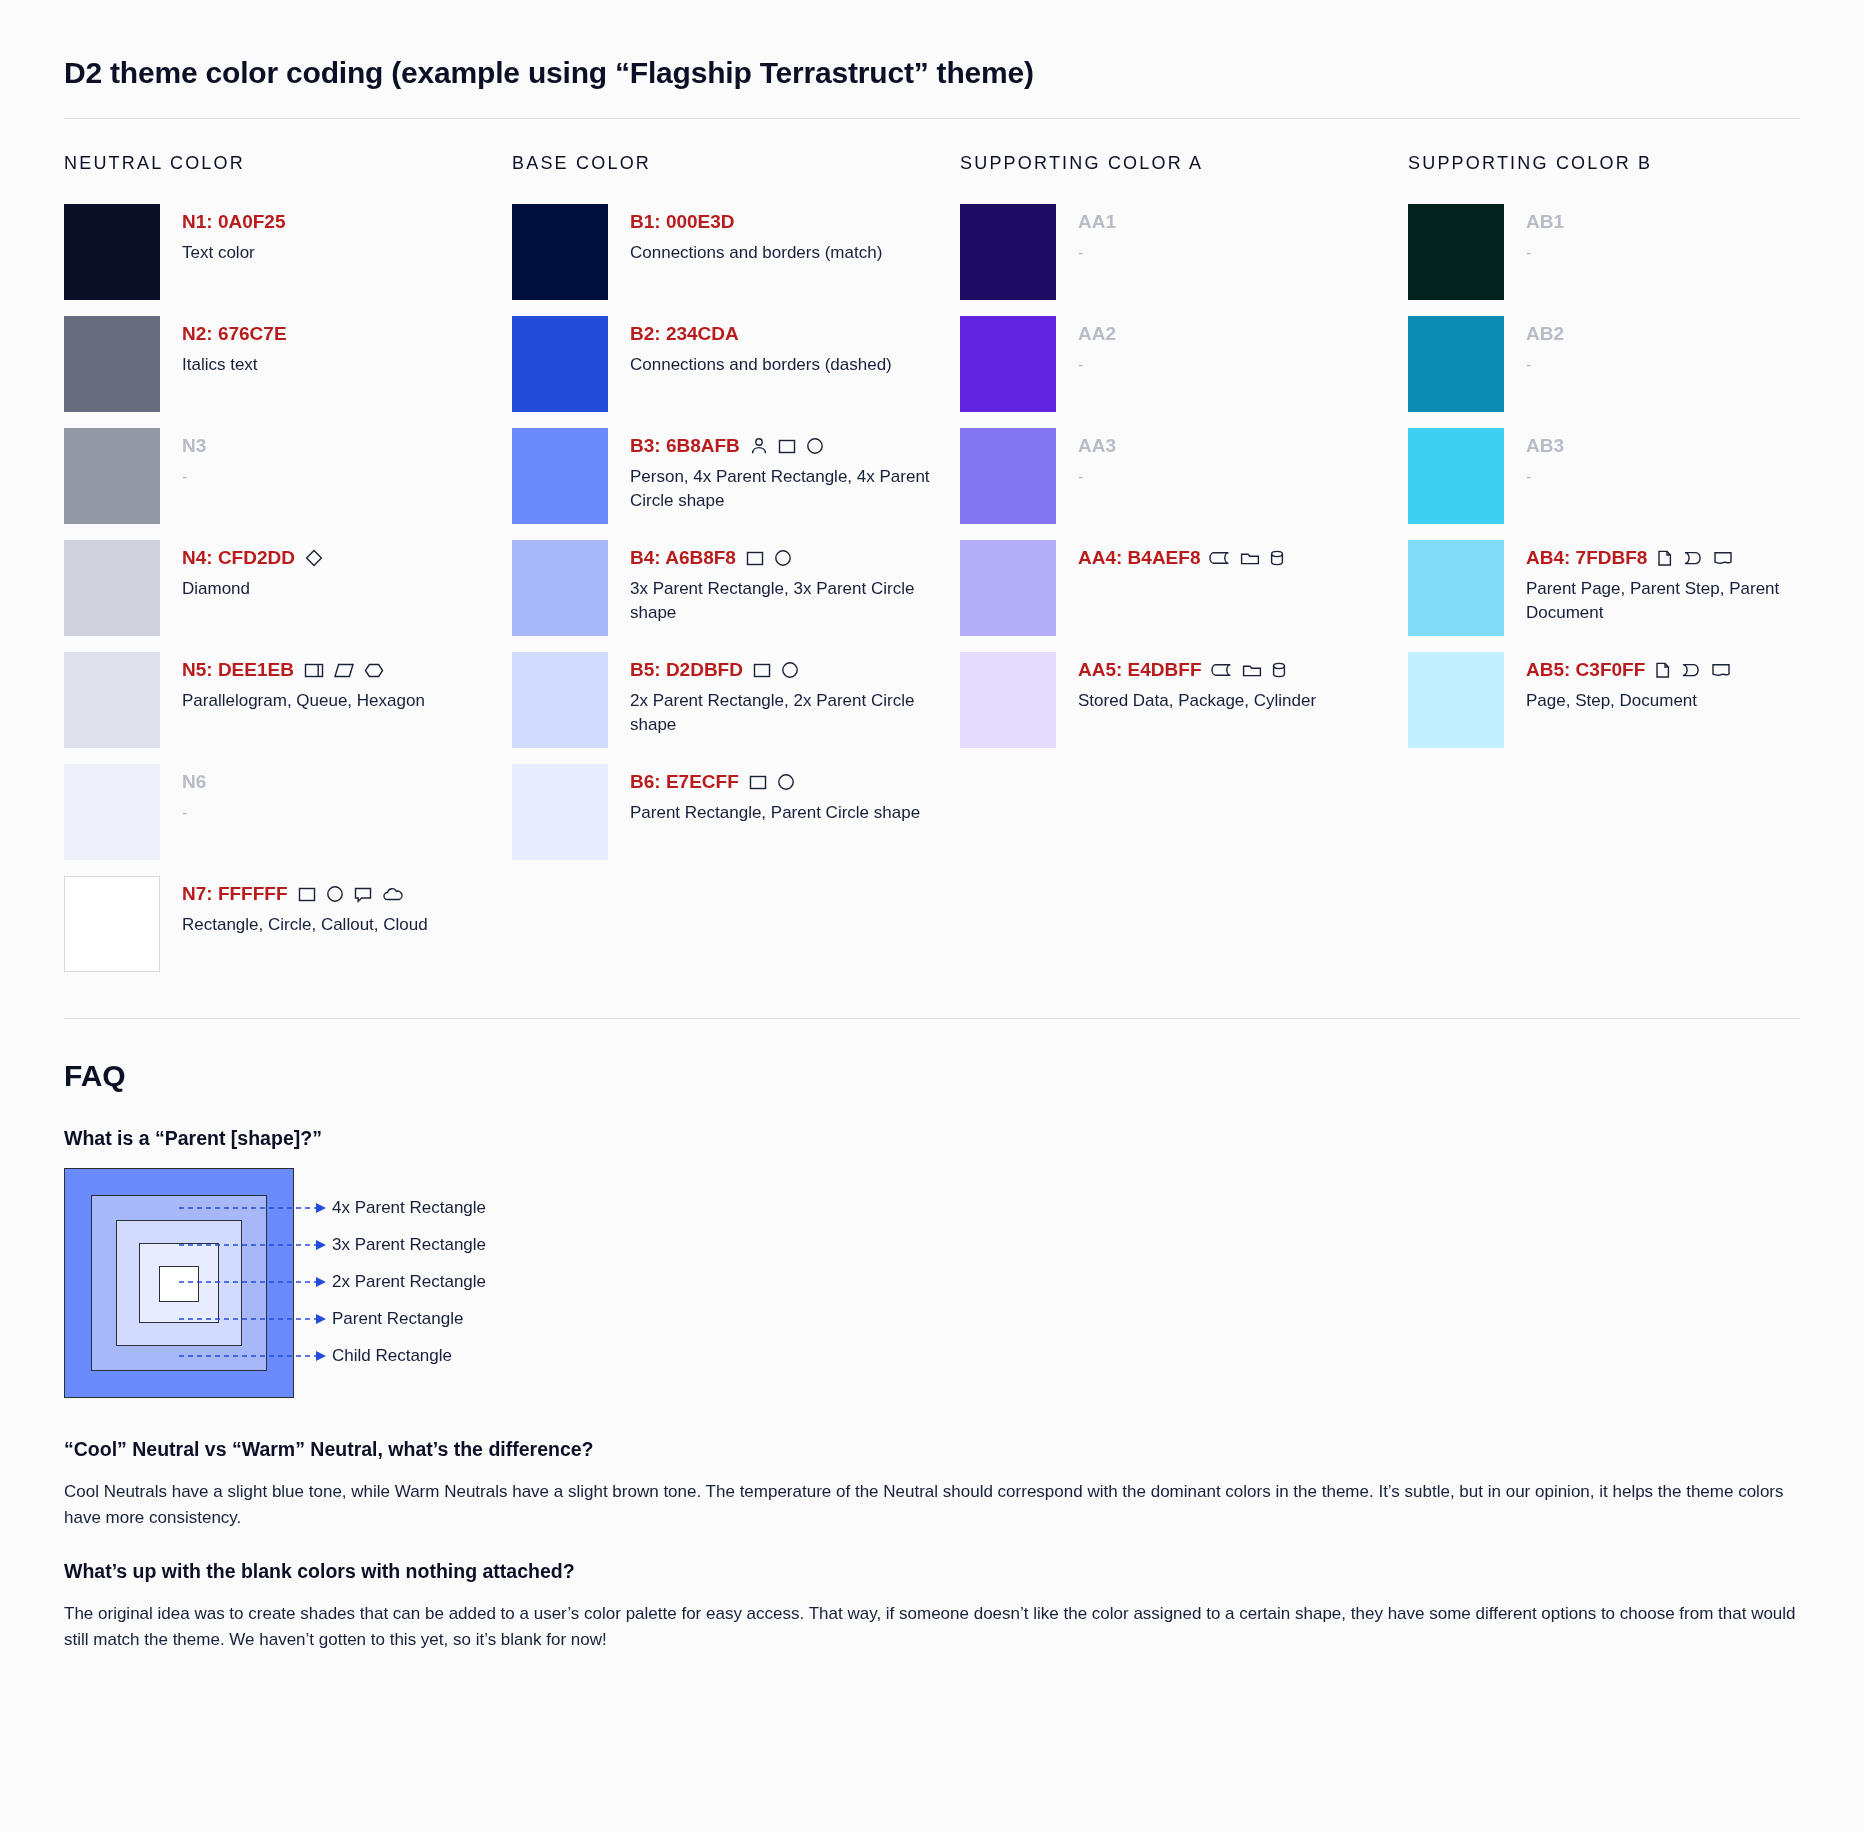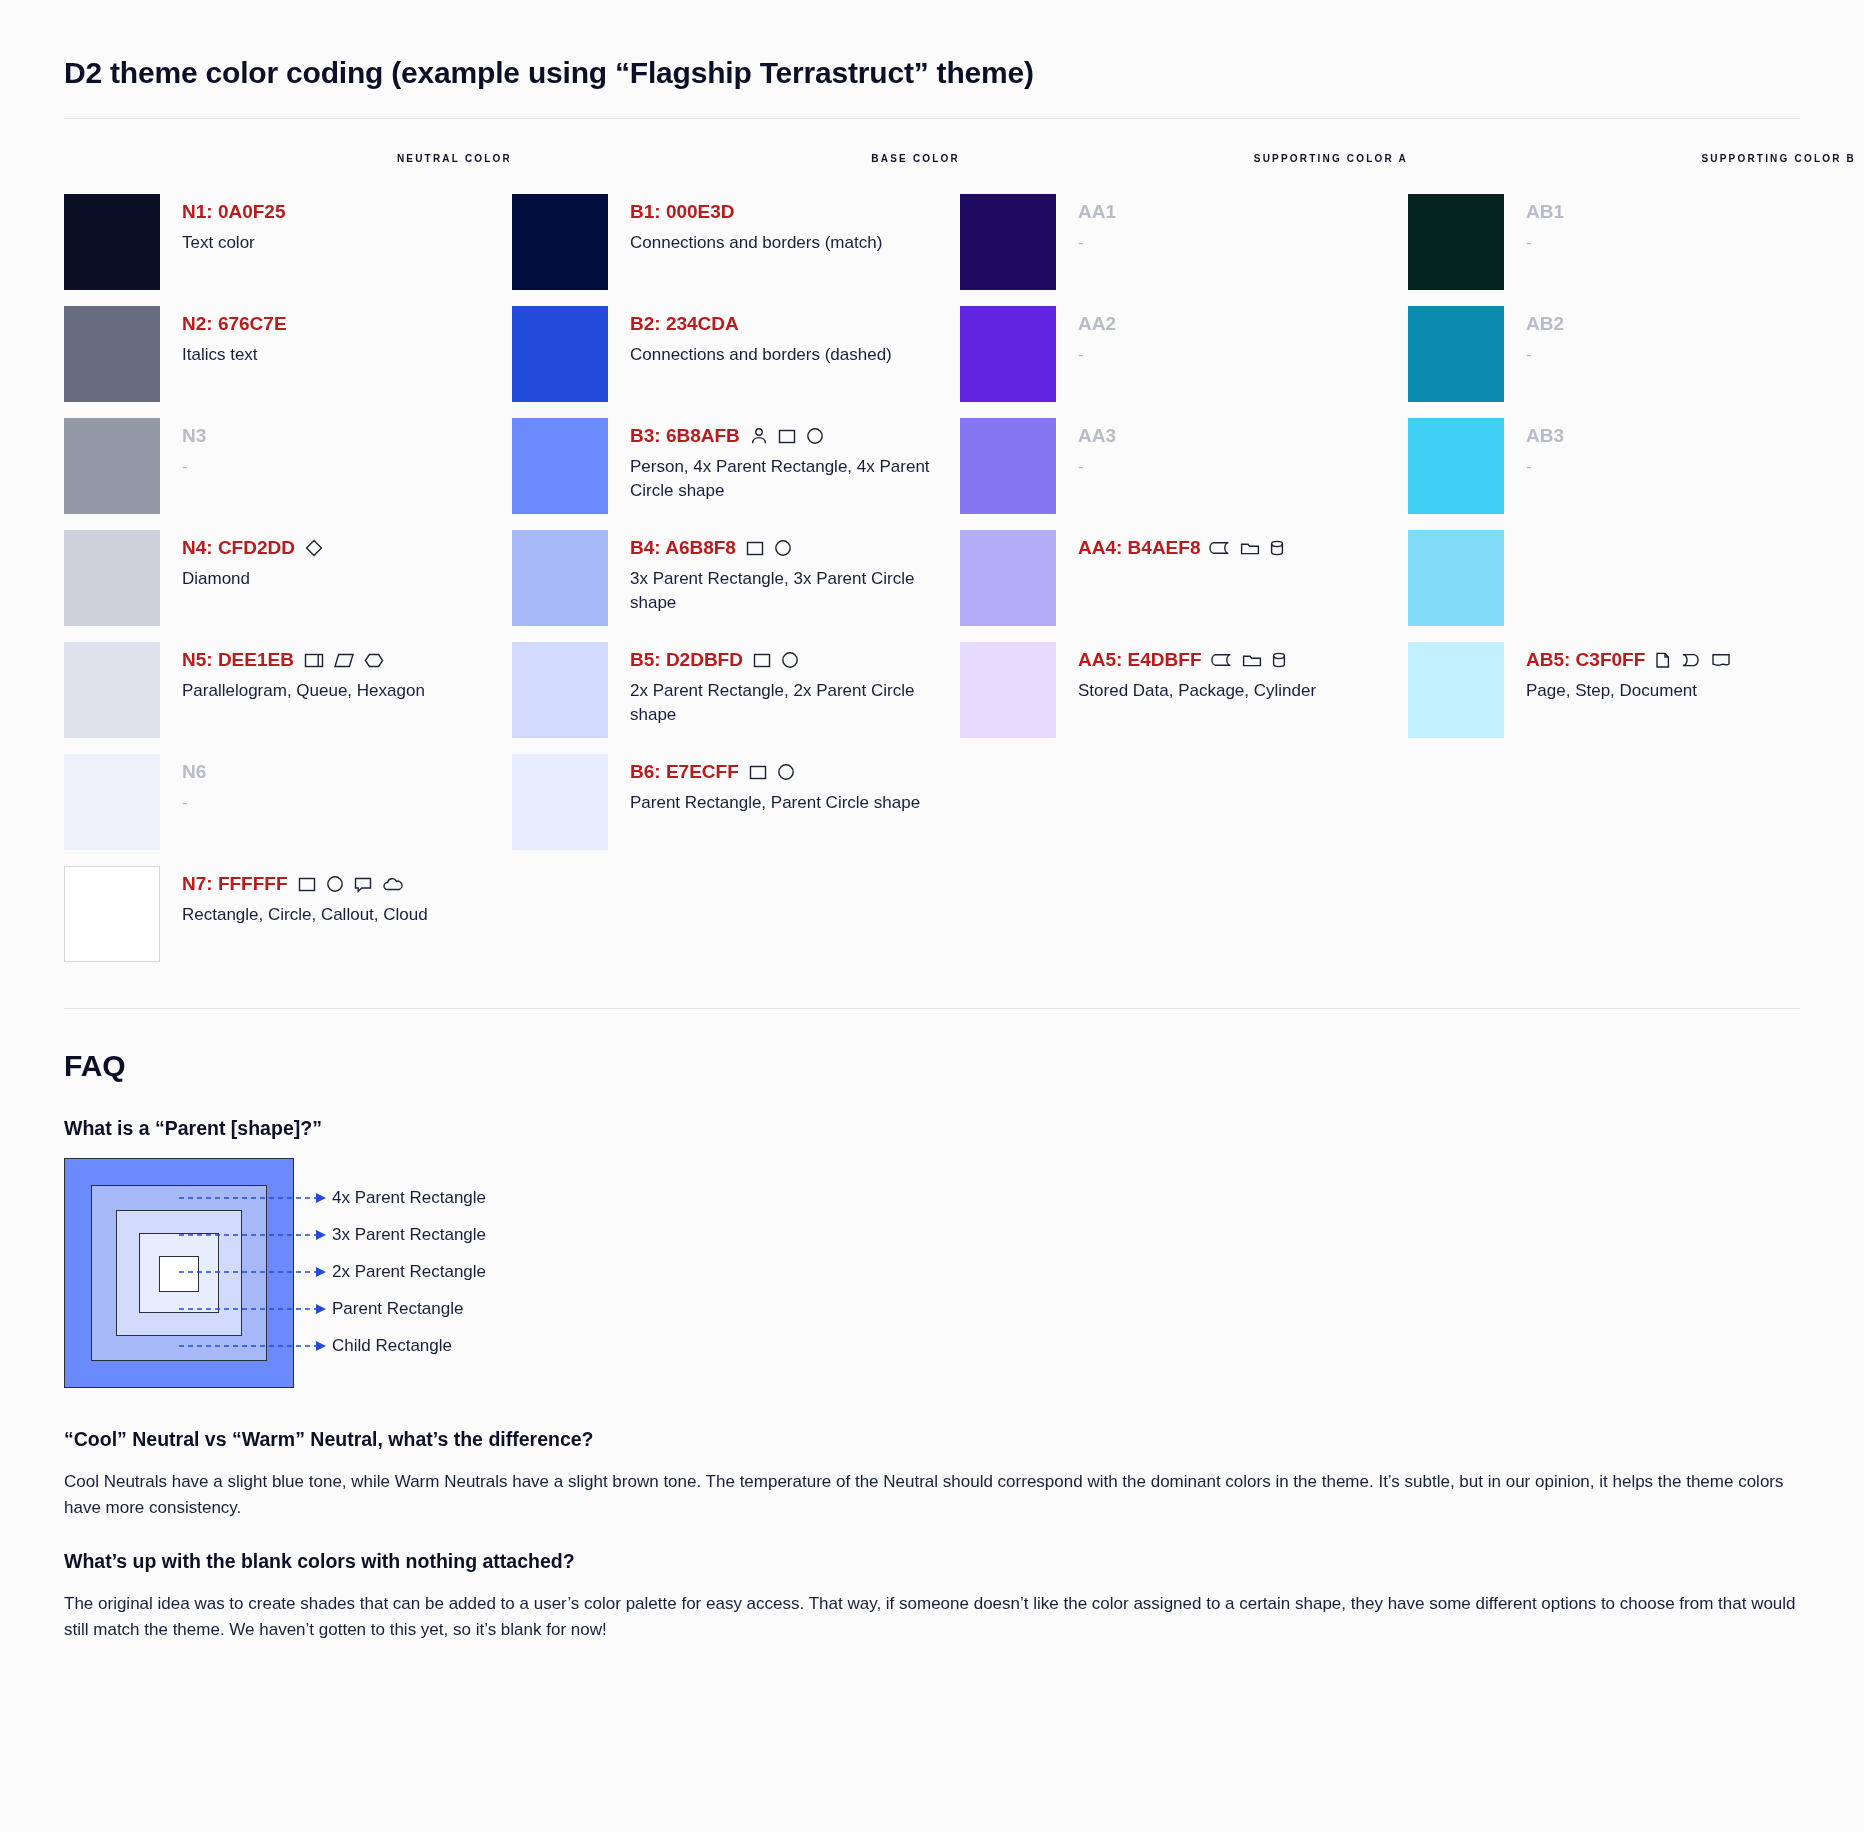--- a/index.html
+++ b/index.html
@@ -33,26 +33,25 @@
   .columns {
     display: flex;
     gap: 0;
     margin-top: 34px;
   }
   .col {
     width: 448px;
     flex: 0 0 448px;
   }
   .col-head {
-    font-size: 10px;
-    font-weight: bold;
+    font-size: 18px;
+    font-weight: normal;
     letter-spacing: 2.2px;
     color: #0b1026;
     margin-bottom: 30px;
-    text-align: right;
   }
   .swatch-row {
     display: flex;
     align-items: flex-start;
     margin-bottom: 16px;
     min-height: 96px;
   }
   .swatch {
     width: 96px;
     height: 96px;
@@ -467,20 +466,44 @@
           <div class="swatch" style="background: rgb(63, 207, 242);"></div>
           <div class="sw-text">
             <div class="sw-name muted">
               <span>AB3</span>
             </div>
             <div class="sw-desc dash">-</div>
           </div>
         </div>
         <div class="swatch-row">
           <div class="swatch" style="background: rgb(127, 219, 248);"></div>
+          <div class="sw-text">
+            <div class="sw-name">
+              <span>AB4: 7FDBF8</span>
+              <span class="icons">
+                <span class="icon-wrap">
+                  <svg width="18" height="20" viewBox="0 0 18 20" fill="none" stroke="#1b2237" stroke-width="1.4">
+                    <path d="M3 3.4 H11 L14.4 7 V17 H3 Z"></path>
+                    <path d="M11 3.4 V7 H14.4"></path>
+                  </svg>
+                </span>
+                <span class="icon-wrap">
+                  <svg width="22" height="20" viewBox="0 0 22 20" fill="none" stroke="#1b2237" stroke-width="1.4">
+                    <path d="M3 4.6 H14 a5 5.6 0 0 1 0 11 H3 a5 5.6 0 0 0 0 -11 Z"></path>
+                  </svg>
+                </span>
+                <span class="icon-wrap">
+                  <svg width="22" height="20" viewBox="0 0 22 20" fill="none" stroke="#1b2237" stroke-width="1.4">
+                    <path d="M3 4.8 H19 V14 c-3 2.2 -5.6 -1 -8 0.6 c-2.4 1.6 -5 .4 -8 -0.6 Z"></path>
+                  </svg>
+                </span>
+              </span>
+            </div>
+            <div class="sw-desc">Parent Page, Parent Step, Parent Document</div>
+          </div>
         </div>
         <div class="swatch-row">
           <div class="swatch" style="background: rgb(195, 240, 255);"></div>
           <div class="sw-text">
             <div class="sw-name">
               <span>AB5: C3F0FF</span>
               <span class="icons">
                 <span class="icon-wrap">
                   <svg width="18" height="20" viewBox="0 0 18 20" fill="none" stroke="#1b2237" stroke-width="1.4">
                     <path d="M3 3.4 H11 L14.4 7 V17 H3 Z"></path>

